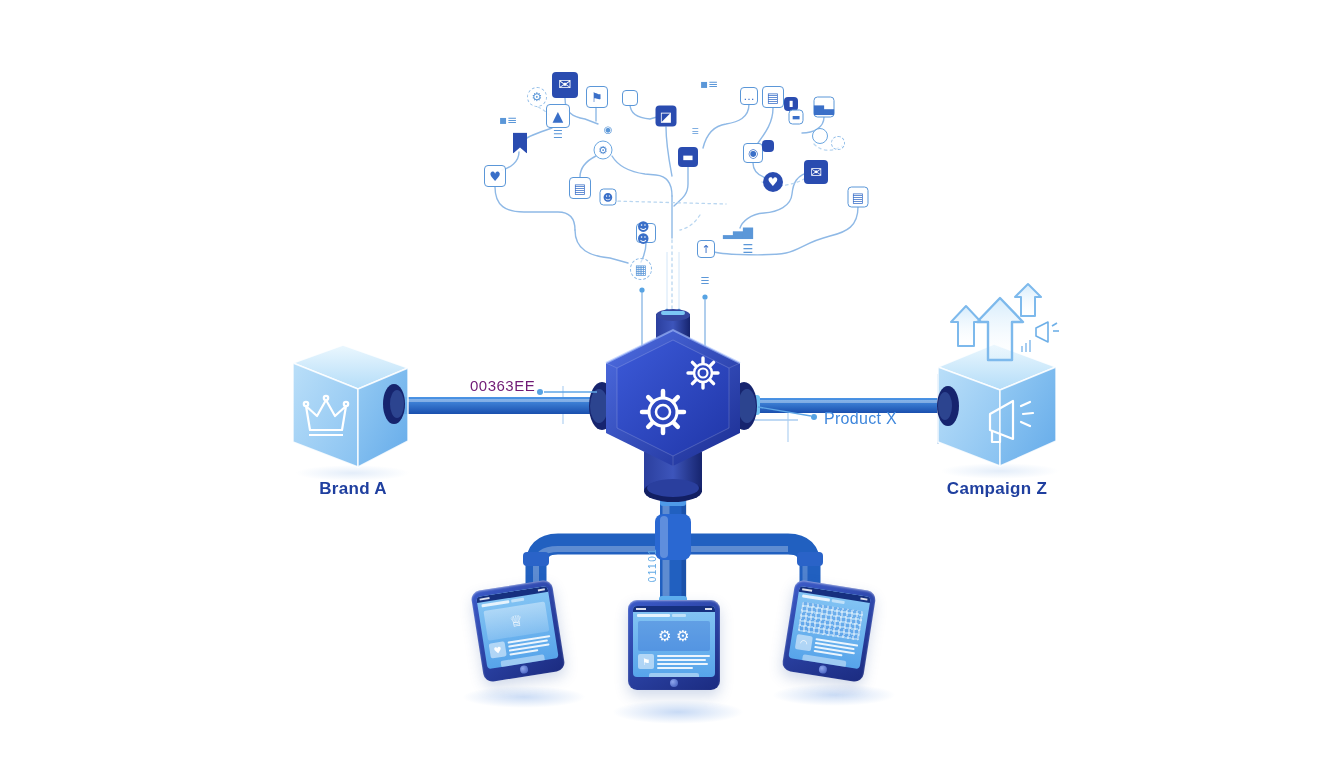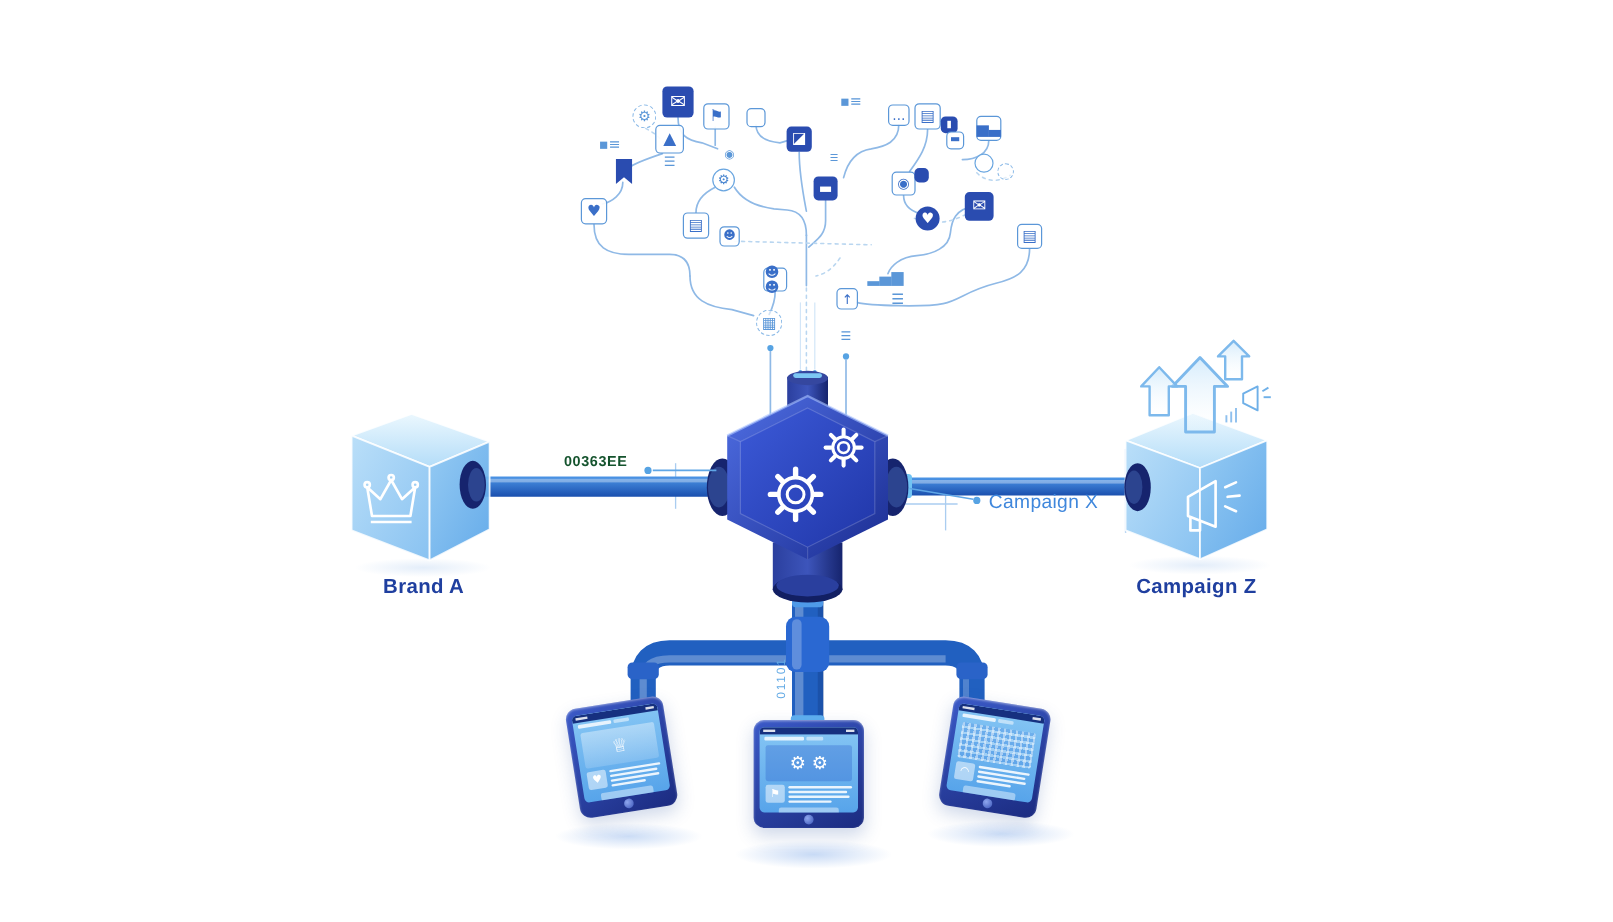--- a/index.html
+++ b/index.html
@@ -14,21 +14,21 @@
          font-family:"DejaVu Sans",sans-serif;}
   .v-solid{background:#2a4cb0;color:#fff;border-radius:4px;}
   .v-outline{background:rgba(255,255,255,.92);border:1.5px solid #5b97d8;border-radius:4px;color:#3a6fc8;}
   .v-circle-outline{border:1.5px solid #6aa6e0;border-radius:50%;background:rgba(255,255,255,.85);color:#4a86d0;}
   .v-dashed-circle{border:1.5px dashed #8fbce8;border-radius:50%;color:#5b97d8;background:rgba(255,255,255,.6);}
   .v-circle-solid{background:#2a4cb0;border-radius:50%;color:#fff;}
   .v-plain{color:#5b97d8;}
   .v-bookmark{background:#2a4cb0;clip-path:polygon(0 0,100% 0,100% 100%,50% 72%,0 100%);}
   .label{position:absolute;z-index:4;white-space:nowrap;}
   .cube-label{font-size:17px;font-weight:bold;color:#1f3f9f;transform:translateX(-50%);letter-spacing:.3px;}
-  .code-label{font-size:12px;font-weight:700;color:#14532d;letter-spacing:.5px;}
+  .code-label{font-size:15px;font-weight:400;color:#701a75;letter-spacing:.5px;}
   .product-label{font-size:16px;font-weight:500;color:#3f87dc;letter-spacing:.3px;}
   .binary-label{font-size:10px;color:#63aae5;letter-spacing:1.5px;transform:translate(-50%,-50%) rotate(-90deg);}
   .shadow{position:absolute;z-index:1;border-radius:50%;}
   .tablet{position:absolute;z-index:3;border-radius:9px;box-sizing:border-box;
           background:linear-gradient(150deg,#3b5ac8,#1b2b80);
           box-shadow:inset 0 1px 2px rgba(255,255,255,.45),0 6px 14px rgba(40,80,160,.22);
           padding:6px 5px 13px;}
   .screen{width:100%;height:100%;border-radius:4px;overflow:hidden;box-sizing:border-box;
           background:linear-gradient(180deg,#86c6f4,#57a4ea);display:flex;flex-direction:column;}
   .nav{height:6px;background:#16307f;display:flex;justify-content:space-between;align-items:center;
@@ -323,21 +323,21 @@
       <path d="M544,392 L597,392" stroke="#5fa6e6" stroke-width="1.5" fill="none"></path>
       <circle cx="540" cy="392" r="3" fill="#57a3e3"></circle>
       <path d="M758,407 L811,416" stroke="#5fa6e6" stroke-width="1.3" fill="none"></path>
       <circle cx="814" cy="417" r="3" fill="#57a3e3"></circle>
     </g>
   </svg>
 
   <div class="label cube-label" style="left:353px;top:479px;">Brand A</div>
   <div class="label cube-label" style="left:997px;top:479px;">Campaign Z</div>
   <div class="label code-label" style="left:470px;top:377px;">00363EE</div>
-  <div class="label product-label" style="left:824px;top:410px;">Campaign X</div>
+  <div class="label product-label" style="left:824px;top:410px;">Product X</div>
   <div class="label binary-label" style="left:652px;top:565px;">01101</div>
 
   <div class="tablet" style="left:477px;top:585px;width:82px;height:92px;transform:rotate(-9deg);">
     <div class="screen">
       <div class="nav">
           <i></i>
           <i class="r"></i>
         </div>
       <div class="tbar">
           <b></b>

